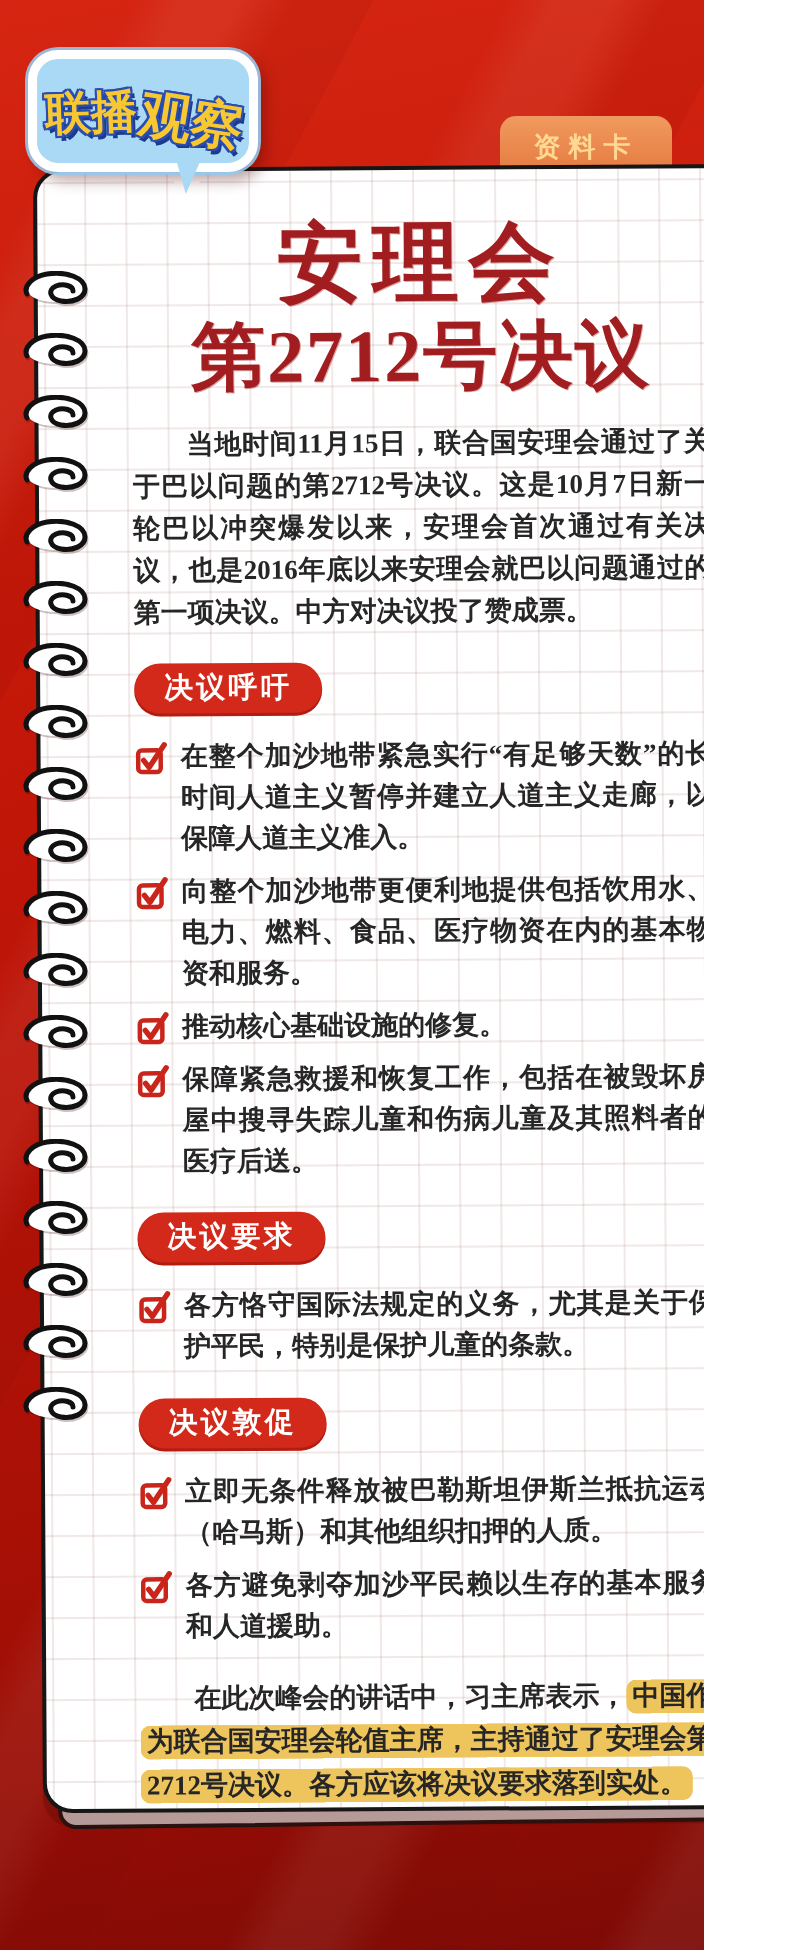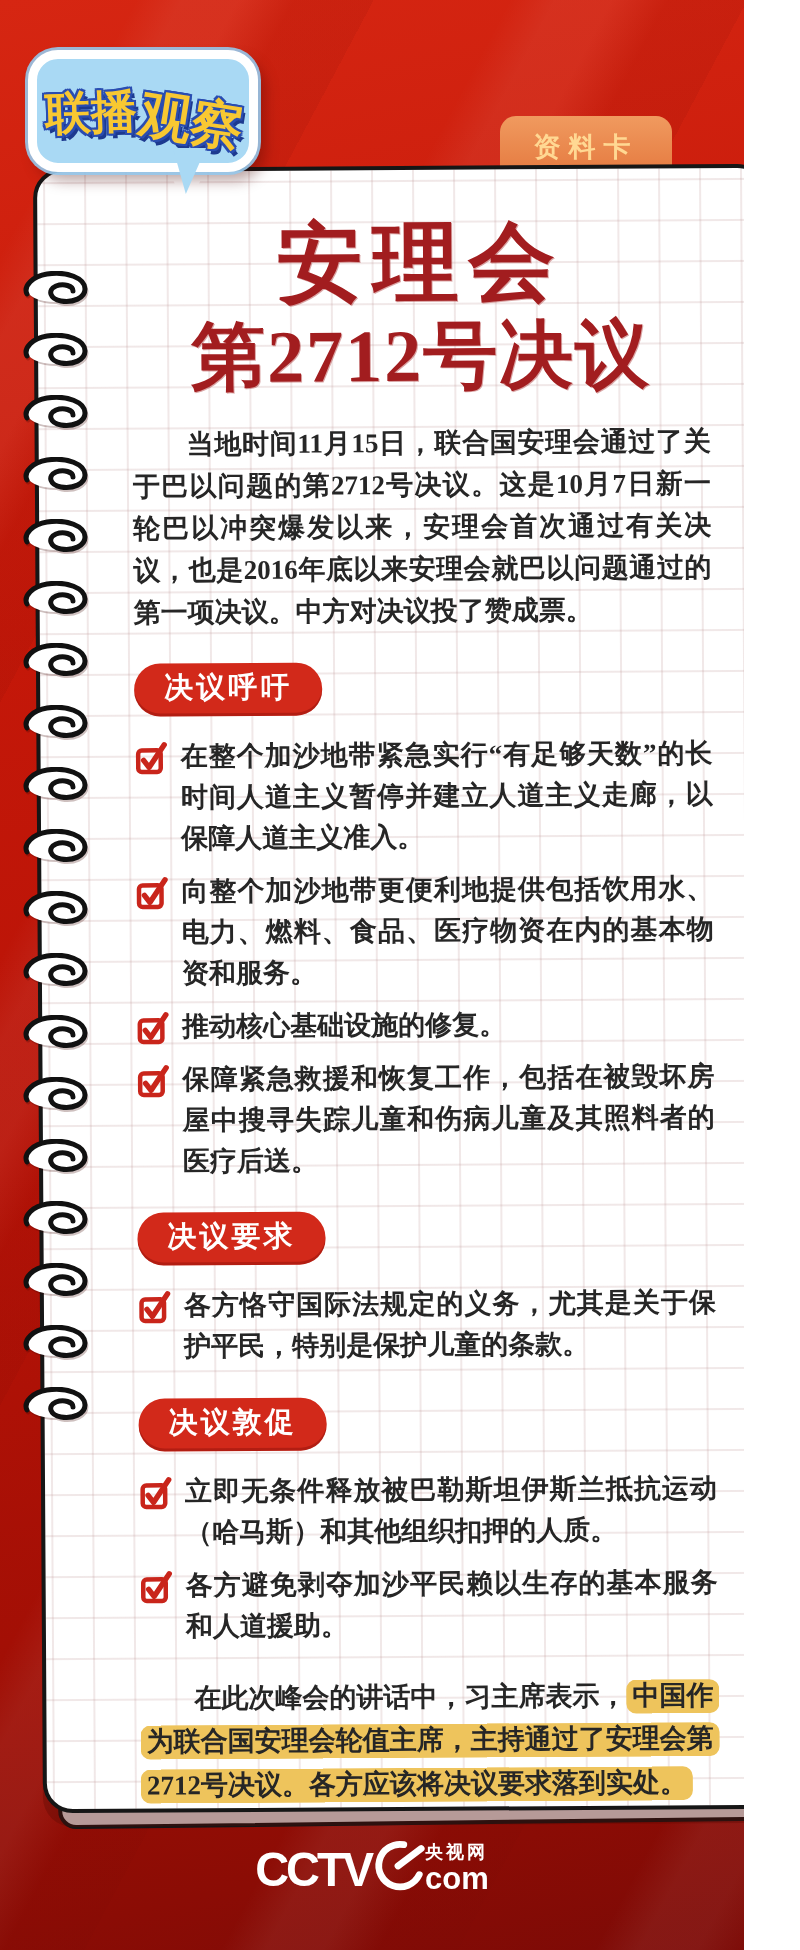--- a/index.html
+++ b/index.html
@@ -1,21 +1,20 @@
 <!DOCTYPE html>
 <html><head>
 <meta charset="utf-8">
 <style>
   html,body{margin:0;padding:0;}
   body{font-family:"Liberation Serif","DejaVu Serif",serif;}
   .stage{position:relative;width:704px;height:1950px;overflow:hidden;
     background:
       repeating-linear-gradient(118deg, rgba(255,255,255,0.00) 0 120px, rgba(255,255,255,0.06) 160px 210px, rgba(120,10,5,0.10) 260px 330px),
       linear-gradient(168deg,#d62612 0%,#c51809 30%,#b81307 55%,#a30f05 78%,#8b0c05 92%,#7c0a06 100%);
-    padding-left: 40px;
   }
 
   
   .bubble{position:absolute;left:28px;top:50px;width:212px;height:104px;z-index:6;
     background:#a9d9f4;border:9px solid #ffffff;border-radius:30px;
     box-shadow:0 0 0 3px rgba(150,200,235,.9),7px 9px 14px rgba(70,5,0,.35);
     display:flex;align-items:center;justify-content:center;overflow:visible;}
   .bubble-tail{position:absolute;left:158px;top:150px;width:58px;height:62px;z-index:5;
     background:#ffffff;clip-path:polygon(8% 0,100% 0,46% 100%);}
   .bubble-tail-inner{position:absolute;left:170px;top:148px;width:36px;height:46px;z-index:7;
@@ -233,25 +232,14 @@
     </svg>
 
   <div class="bubble-tail"></div>
   <div class="bubble">
     <span class="brand-text">
       <span class="brand-p1">联播</span><span class="brand-p2">观察</span>
     </span>
   </div>
   <div class="bubble-tail-inner"></div>
 
-  <div class="footer">
-    <span class="cctv-latin">CCTV</span>
-    <svg class="cctv-ring" viewBox="0 0 60 60">
-      <path d="M36 9 A 22 22 0 1 0 52 40" fill="none" stroke="#ffffff" stroke-width="7" stroke-linecap="round"></path>
-      <path d="M30 31 L54 13" fill="none" stroke="#ffffff" stroke-width="7" stroke-linecap="round"></path>
-    </svg>
-    <span class="cctv-col">
-      <span class="cctv-cn">央视网</span>
-      <span class="cctv-com">com</span>
-    </span>
-  </div>
 
 </div>
 
 </body></html>

